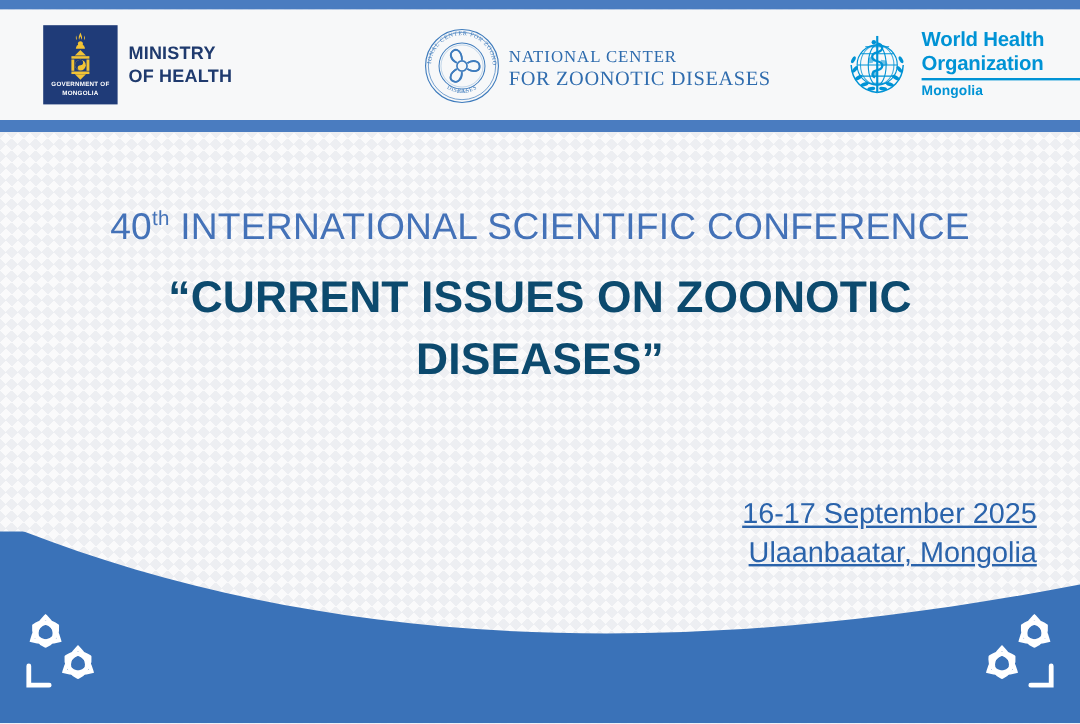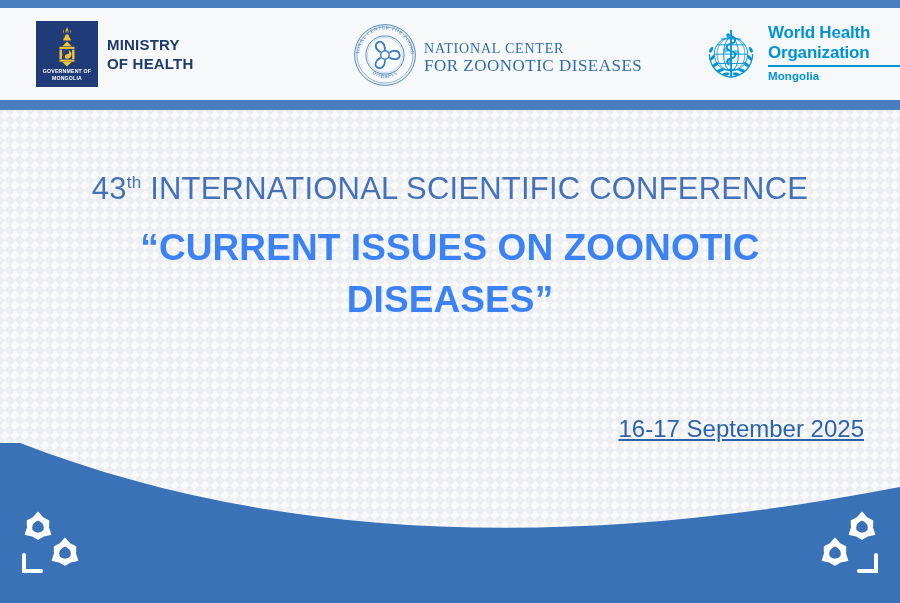--- a/index.html
+++ b/index.html
@@ -167,21 +167,21 @@
     letter-spacing: .2px;
     white-space: nowrap;
   }
   .conf-line sup {
     font-size: .55em;
     vertical-align: super;
     line-height: 0;
   }
   .theme {
     margin-top: 12px;
-    color: #3b82f6;
+    color: #0c4a6e;
     font-size: 37px;
     font-weight: bold;
     line-height: 52px;
     letter-spacing: .1px;
     padding: 0 88px;
   }
 
   
   .meta {
     position: absolute;
@@ -341,26 +341,27 @@
       <div class="who-words">
         <div class="who-name">World Health
 Organization</div>
         <div class="who-rule"></div>
         <div class="who-country">Mongolia</div>
       </div>
     </div>
   </div>
 
   <div class="titles">
-    <div class="conf-line"><span>43</span><sup>th</sup><span> INTERNATIONAL SCIENTIFIC CONFERENCE</span></div>
+    <div class="conf-line"><span>40</span><sup>th</sup><span> INTERNATIONAL SCIENTIFIC CONFERENCE</span></div>
     <div class="theme">“CURRENT ISSUES ON ZOONOTIC DISEASES”</div>
   </div>
 
   <div class="meta">
     <div>16-17 September 2025</div>
+    <div>Ulaanbaatar, Mongolia</div>
   </div>
 
   <svg class="wave" viewBox="0 0 900 160" preserveAspectRatio="none">
     <path d="M0 0 C 230 96, 520 128, 900 58 L900 160 L0 160 Z" fill="#dedad2" opacity=".85"></path>
     <path d="M0 -8 C 230 86, 520 118, 900 44 L900 160 L0 160 Z" fill="#3a72b8"></path>
   </svg>
 
   <svg class="knot knot-left" viewBox="0 0 92 82">
     <g fill="none" stroke="#ffffff" stroke-width="3.4" stroke-linecap="round">
 

